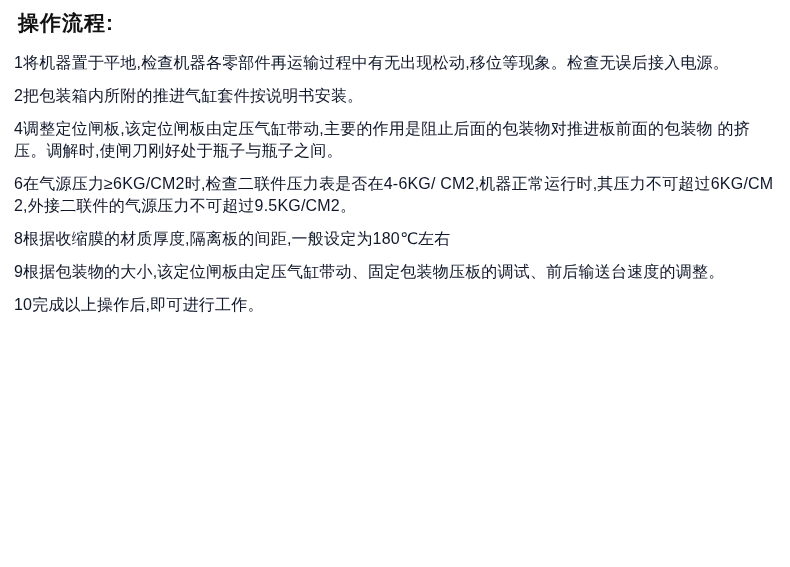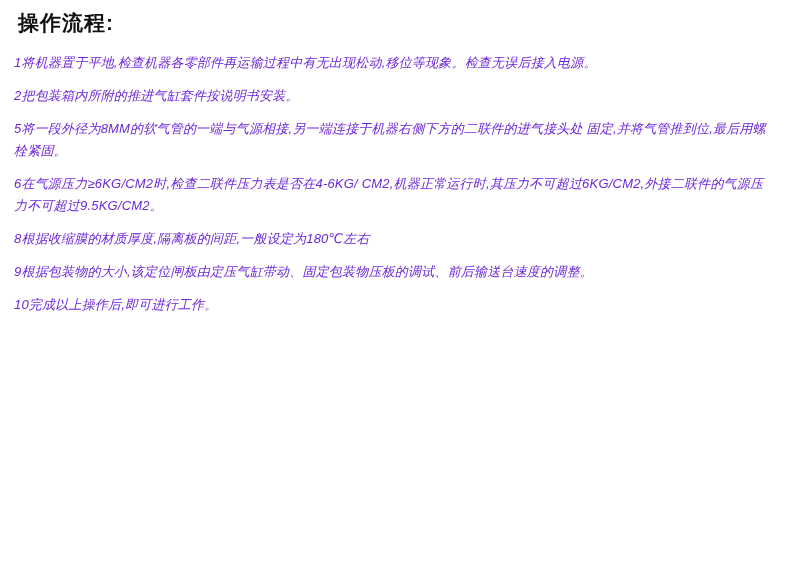--- a/index.html
+++ b/index.html
@@ -19,35 +19,34 @@
   }
   .title {
     font-size: 21px;
     font-weight: bold;
     color: #111111;
     margin: 2px 0 16px 4px;
     letter-spacing: 1px;
     line-height: 26px;
   }
   .step {
-    font-size: 13px;
-    color: #6d28d9;
+    font-size: 16px;
+    color: #0f172a;
     line-height: 22px;
     margin: 0 0 11px 0;
     max-width: 766px;
     letter-spacing: 0.2px;
     word-break: break-all;
-    font-style: italic;
   }
 </style>
 </head>
 <body>
 
 <div class="page">
   <h1 class="title">操作流程:</h1>
   <p class="step">1将机器置于平地,检查机器各零部件再运输过程中有无出现松动,移位等现象。检查无误后接入电源。</p>
   <p class="step">2把包装箱内所附的推进气缸套件按说明书安装。</p>
-  <p class="step">5将一段外径为8MM的软气管的一端与气源相接,另一端连接于机器右侧下方的二联件的进气接头处 固定,并将气管推到位,最后用螺栓紧固。</p>
+  <p class="step">4调整定位闸板,该定位闸板由定压气缸带动,主要的作用是阻止后面的包装物对推进板前面的包装物 的挤压。调解时,使闸刀刚好处于瓶子与瓶子之间。</p>
   <p class="step">6在气源压力≥6KG/CM2时,检查二联件压力表是否在4-6KG/ CM2,机器正常运行时,其压力不可超过6KG/CM2,外接二联件的气源压力不可超过9.5KG/CM2。</p>
   <p class="step">8根据收缩膜的材质厚度,隔离板的间距,一般设定为180℃左右</p>
   <p class="step">9根据包装物的大小,该定位闸板由定压气缸带动、固定包装物压板的调试、前后输送台速度的调整。</p>
   <p class="step">10完成以上操作后,即可进行工作。</p>
 </div>
 
 </body></html>

